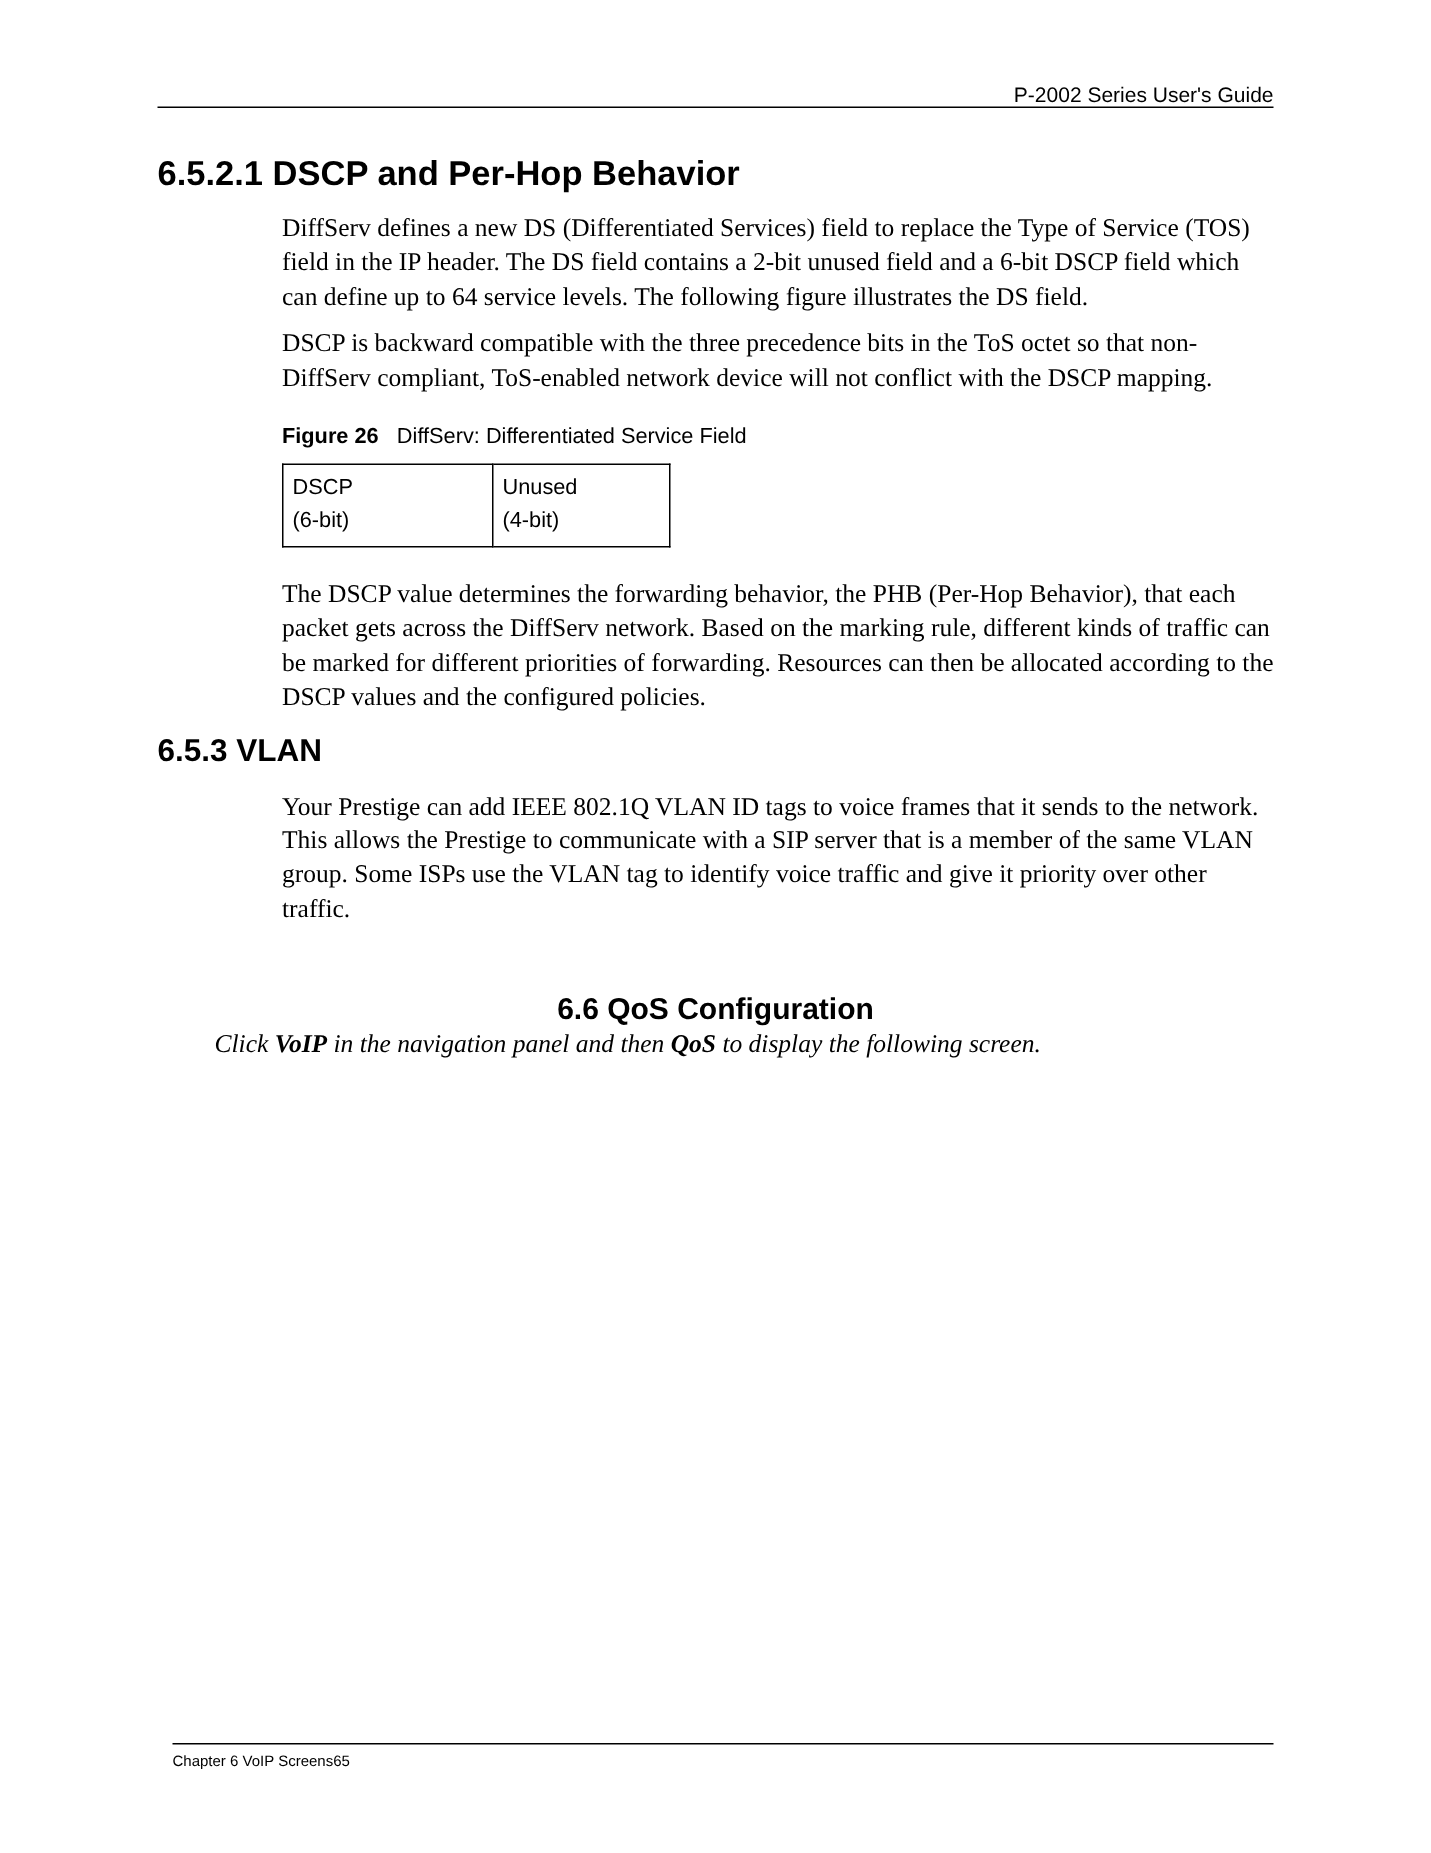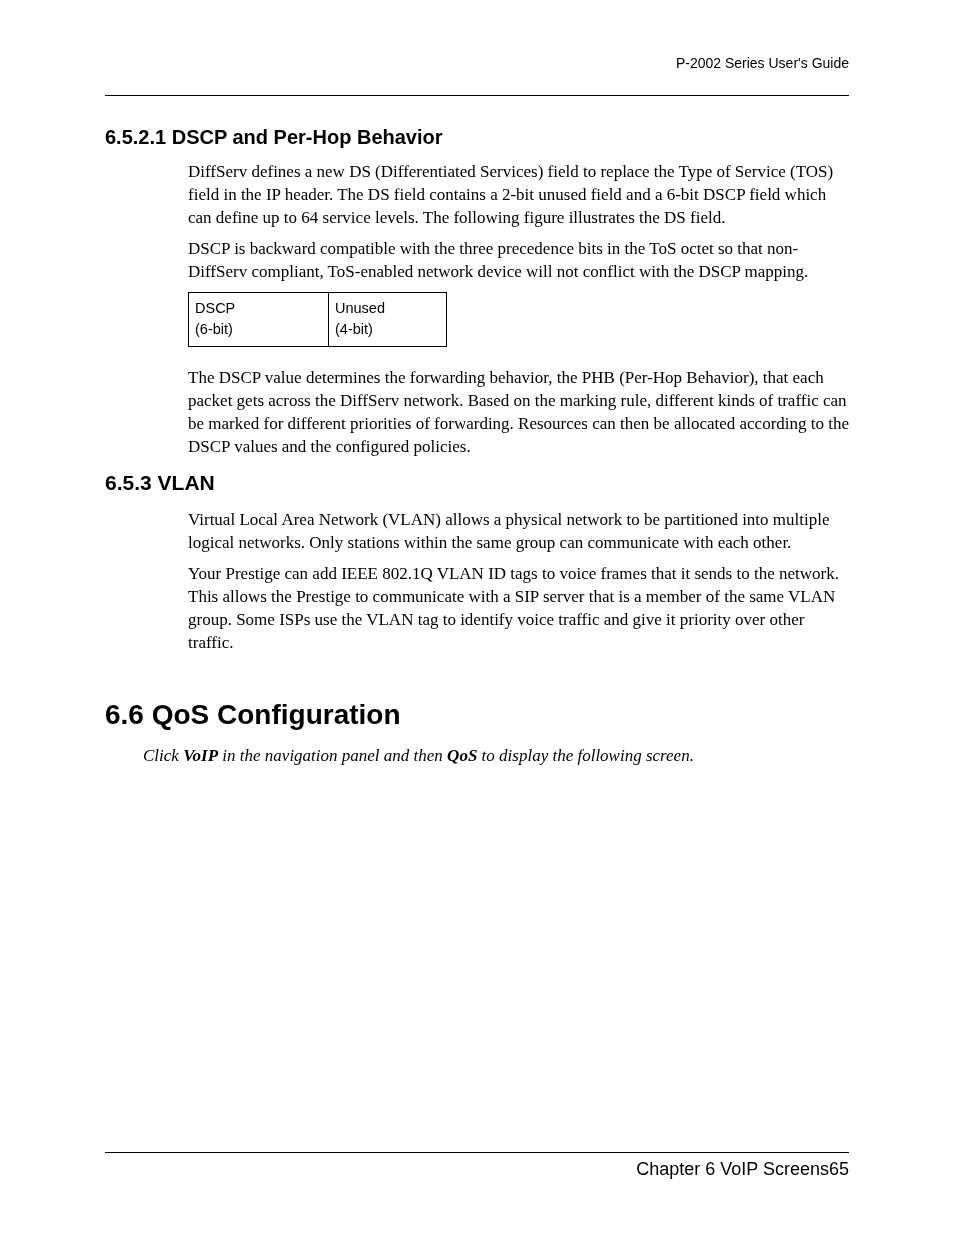--- a/index.html
+++ b/index.html
@@ -12,27 +12,27 @@
       background: #fff;
       width: 954px;
       height: 1235px;
       position: relative;
       padding: 55px 105px 0 105px;
     }
     .header-line {
       font-family: Arial, Helvetica, sans-serif;
       font-size: 14px;
       text-align: right;
-      padding-bottom: 24px;
+      padding-bottom: 0;
       border-bottom: 1.5px solid #000;
       margin-bottom: 30px;
     }
     .h4 {
       font-family: Arial, Helvetica, sans-serif;
-      font-size: 20px;
+      font-size: 23px;
       font-weight: bold;
       margin-bottom: 12px;
       margin-top: 10px;
     }
     .body-block {
       padding-left: 83px;
       font-size: 17px;
       line-height: 1.35;
     }
     .body-block p {
@@ -63,55 +63,58 @@
     .ds-table .col2 { width: 118px; }
     .h3 {
       font-family: Arial, Helvetica, sans-serif;
       font-size: 21px;
       font-weight: bold;
       margin-top: 12px;
       margin-bottom: 14px;
     }
     .h2 {
       font-family: Arial, Helvetica, sans-serif;
-      font-size: 28px;
+      font-size: 20px;
       font-weight: bold;
       margin-top: 44px;
-      margin-bottom: 14px;
+      text-align: center;
     }
     .indent-small {
       padding-left: 38px;
       font-size: 17px;
       line-height: 1.35;
     }
     .indent-small p { margin-bottom: 8px; font-style: italic; }
     .footer {
       position: absolute;
       bottom: 55px;
-      left: 105px;
+      left: 115px;
       right: 105px;
       border-top: 1.5px solid #000;
       padding-top: 6px;
       font-family: Arial, Helvetica, sans-serif;
-      font-size: 18px;
+      font-size: 10px;
       display: flex;
-      justify-content: flex-end;
+      justify-content: flex-start;
     }
   </style>
 </head>
 <body>
 
 <div class="header-line">P-2002 Series User's Guide</div>
 
 <div class="h4">6.5.2.1  DSCP and Per-Hop Behavior</div>
 
 <div class="body-block">
   <p>DiffServ defines a new DS (Differentiated Services) field to replace the Type of Service (TOS) field in the IP header. The DS field contains a 2-bit unused field and a 6-bit DSCP field which can define up to 64 service levels. The following figure illustrates the DS field.</p>
   <p>DSCP is backward compatible with the three precedence bits in the ToS octet so that non-DiffServ compliant, ToS-enabled network device will not conflict with the DSCP mapping.</p>
 
+  <p class="figure-caption">
+    <span class="fig-label">Figure 26</span>&nbsp;&nbsp;&nbsp;<span>DiffServ: Differentiated Service Field</span>
+  </p>
 
   <table class="ds-table">
     <tbody>
         <tr>
       <td class="col1">
         <span>DSCP</span><br>
         <span>(6-bit)</span>
       </td>
       <td class="col2">
         <span>Unused</span><br>
@@ -120,21 +123,20 @@
     </tr>
   </tbody>
     </table>
 
   <p>The DSCP value determines the forwarding behavior, the PHB (Per-Hop Behavior), that each packet gets across the DiffServ network.  Based on the marking rule, different kinds of traffic can be marked for different priorities of forwarding. Resources can then be allocated according to the DSCP values and the configured policies.</p>
 </div>
 
 <div class="h3">6.5.3  VLAN</div>
 
 <div class="body-block">
-  <p>Virtual Local Area Network (VLAN) allows a physical network to be partitioned into multiple logical networks. Only stations within the same group can communicate with each other.</p>
   <p>Your Prestige can add IEEE 802.1Q VLAN ID tags to voice frames that it sends to the network. This allows the Prestige to communicate with a SIP server that is a member of the same VLAN group. Some ISPs use the VLAN tag to identify voice traffic and give it priority over other traffic.</p>
 </div>
 
 <div class="h2">6.6  QoS Configuration</div>
 
 <div class="indent-small">
   <p>
     <span>Click </span><b>VoIP</b><span> in the navigation panel and then </span><b>QoS</b><span> to display the following screen.</span>
   </p>
 </div>

